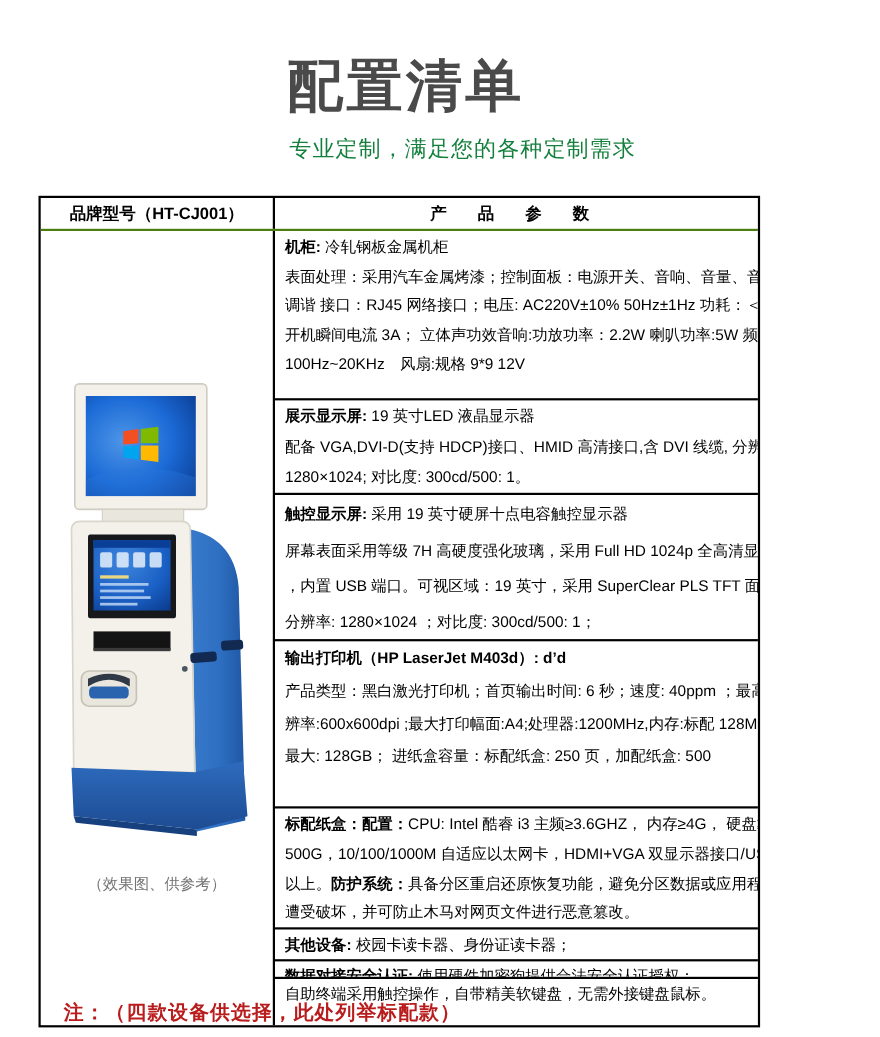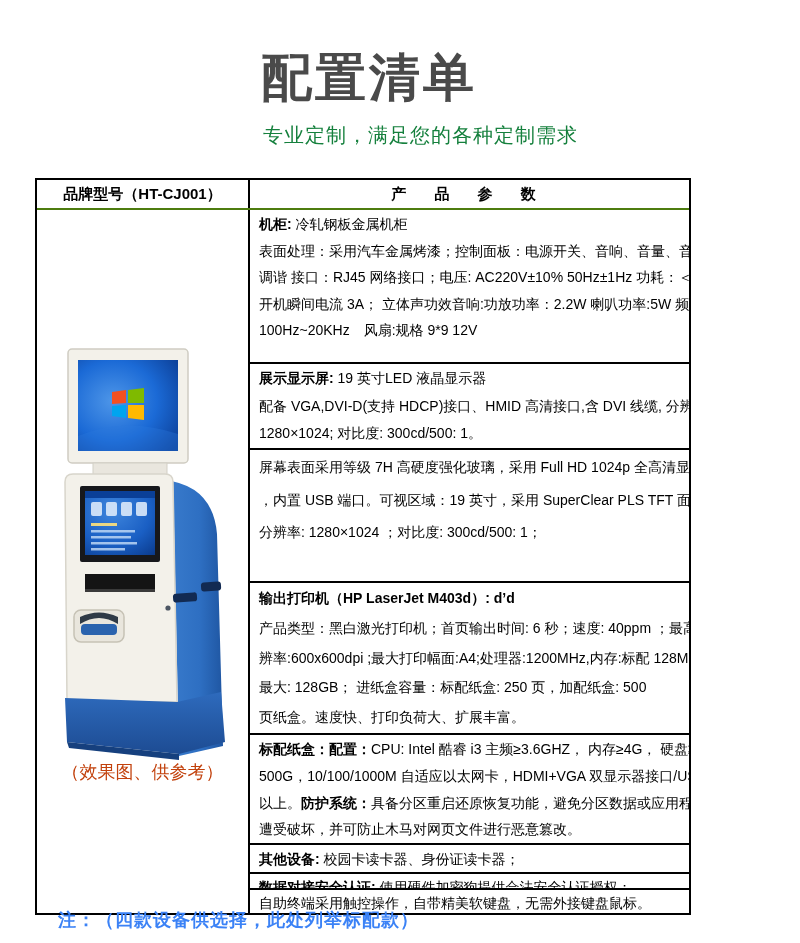--- a/index.html
+++ b/index.html
@@ -41,27 +41,27 @@
   .right-cell { flex:1; display:flex; flex-direction:column; min-width:0; }
   .spec-row {
     box-sizing:border-box; padding:1px 4px 0 9px; overflow:hidden;
   }
   .spec-row + .spec-row { border-top:2px solid #000; }
   .spec-line { font-size:14px; white-space:nowrap; }
   .seg-bold { font-weight:bold; }
   
   .kiosk-wrap { position:absolute; top:136px; left:50%; transform:translateX(-50%); }
   .image-caption {
-    position:absolute; top:550px; left:0; width:100%;
-    text-align:center; font-size:18px; color:#c2410c; white-space:nowrap;
+    position:absolute; top:585px; left:0; width:100%;
+    text-align:center; font-size:14px; color:#737373; white-space:nowrap;
   }
   
   .footer-note {
     position:absolute; left:58px; top:908px;
-    font-size:18px; font-weight:bold; color:#3b82f6; letter-spacing:1px;
+    font-size:18px; font-weight:bold; color:#b91c1c; letter-spacing:1px;
     white-space:nowrap;
   }
 </style>
 </head>
 <body>
 
 <div class="page">
 
   <div class="doc-title">配置清单</div>
   <div class="doc-subtitle">专业定制，满足您的各种定制需求</div>
@@ -159,44 +159,44 @@
             <div class="spec-line" style="line-height: 26.6px;"><span>调谐 接口：RJ45 网络接口；电压: AC220V±10% 50Hz±1Hz 功耗：＜200W</span></div>
             <div class="spec-line" style="line-height: 26.6px;"><span>开机瞬间电流 3A； 立体声功效音响:功放功率：2.2W 喇叭功率:5W 频响：</span></div>
             <div class="spec-line" style="line-height: 26.6px;"><span>100Hz~20KHz　风扇:规格 9*9 12V</span></div>
           </div>
           <div class="spec-row" style="height: 86px;">
             <div class="spec-line" style="line-height: 27.6667px;"><span class="seg-bold">展示显示屏: </span><span>19 英寸LED 液晶显示器</span></div>
             <div class="spec-line" style="line-height: 27.6667px;"><span>配备 VGA,DVI-D(支持 HDCP)接口、HMID 高清接口,含 DVI 线缆, 分辨率：</span></div>
             <div class="spec-line" style="line-height: 27.6667px;"><span>1280×1024; 对比度: 300cd/500: 1。</span></div>
           </div>
           <div class="spec-row" style="height: 133px;">
+            <div class="spec-line" style="line-height: 32.5px;"><span class="seg-bold">触控显示屏: </span><span>采用 19 英寸硬屏十点电容触控显示器</span></div>
             <div class="spec-line" style="line-height: 32.5px;"><span>屏幕表面采用等级 7H 高硬度强化玻璃，采用 Full HD 1024p 全高清显示</span></div>
             <div class="spec-line" style="line-height: 32.5px;"><span>，内置 USB 端口。可视区域：19 英寸，采用 SuperClear PLS TFT 面板； 最佳</span></div>
             <div class="spec-line" style="line-height: 32.5px;"><span>分辨率: 1280×1024 ；对比度: 300cd/500: 1；</span></div>
           </div>
           <div class="spec-row" style="height: 152px;">
             <div class="spec-line" style="line-height: 29.8px;"><span class="seg-bold">输出打印机（HP LaserJet M403d）: d’d</span></div>
             <div class="spec-line" style="line-height: 29.8px;"><span>产品类型：黑白激光打印机；首页输出时间: 6 秒；速度: 40ppm ；最高分</span></div>
             <div class="spec-line" style="line-height: 29.8px;"><span>辨率:600x600dpi ;最大打印幅面:A4;处理器:1200MHz,内存:标配 128MB，</span></div>
             <div class="spec-line" style="line-height: 29.8px;"><span>最大: 128GB； 进纸盒容量：标配纸盒: 250 页，加配纸盒: 500</span></div>
-            <div class="spec-line" style="line-height: 29.8px;"><span>页纸盒。速度快、打印负荷大、扩展丰富。</span></div>
           </div>
           <div class="spec-row" style="height: 110px;">
             <div class="spec-line" style="line-height: 26.75px;"><span class="seg-bold">标配纸盒：配置：</span><span>CPU: Intel 酷睿 i3 主频≥3.6GHZ， 内存≥4G， 硬盘≥</span></div>
             <div class="spec-line" style="line-height: 26.75px;"><span>500G，10/100/1000M 自适应以太网卡，HDMI+VGA 双显示器接口/USB: 5 个</span></div>
             <div class="spec-line" style="line-height: 26.75px;"><span>以上。</span><span class="seg-bold">防护系统：</span><span>具备分区重启还原恢复功能，避免分区数据或应用程序</span></div>
             <div class="spec-line" style="line-height: 26.75px;"><span>遭受破坏，并可防止木马对网页文件进行恶意篡改。</span></div>
           </div>
           <div class="spec-row" style="height: 29px;">
             <div class="spec-line" style="line-height: 26px;"><span class="seg-bold">其他设备: </span><span>校园卡读卡器、身份证读卡器；</span></div>
           </div>
           <div class="spec-row" style="height: 16px;">
             <div class="spec-line" style="line-height: 24px;"><span class="seg-bold">数据对接安全认证: </span><span>使用硬件加密狗提供合法安全认证授权；</span></div>
           </div>
-          <div class="spec-row" style="height: 25px;">
+          <div class="spec-row" style="height: 44px;">
             <div class="spec-line" style="line-height: 25px;"><span>自助终端采用触控操作，自带精美软键盘，无需外接键盘鼠标。</span></div>
           </div>
         </div>
     </div>
   </div>
 
   <div class="footer-note">注：（四款设备供选择，此处列举标配款）</div>
 
 </div>
 

